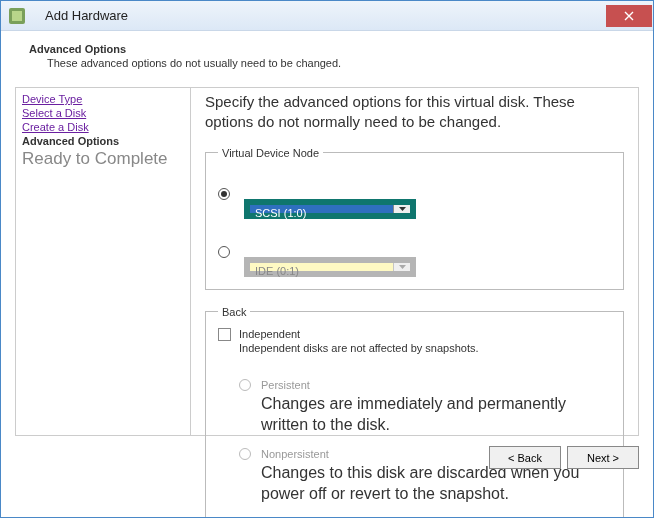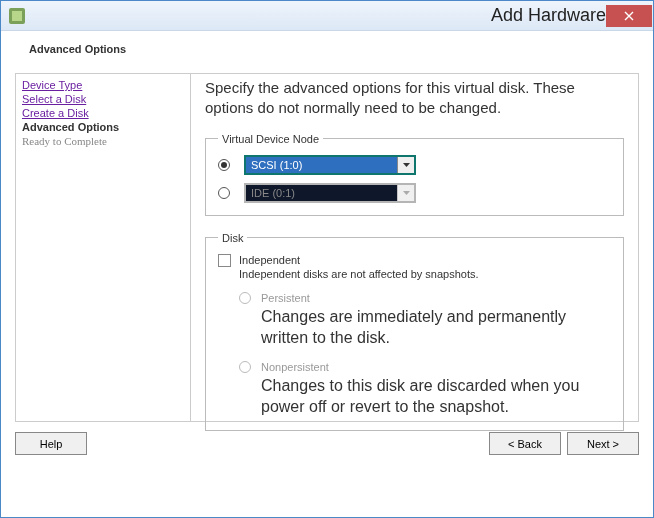--- a/index.html
+++ b/index.html
@@ -29,23 +29,24 @@
   position: relative;
 }
 .app-icon::after {
   content: "";
   position: absolute;
   inset: 3px;
   background: #b8d68a;
 }
 .title-text {
   flex: 1;
-  text-align: right;
-  font-size: 18px;
+  text-align: left;
+  font-size: 13px;
   color: #222;
+  padding-left: 20px;
 }
 .close-btn {
   width: 46px;
   height: 22px;
   background: #c75050;
   color: #fff;
   display: flex;
   align-items: center;
   justify-content: center;
   margin-right: 1px;
@@ -93,22 +94,21 @@
 .sidebar .link.done { color: #6a1fa0; }
 .sidebar .active {
   font-weight: bold;
   color: #333;
   padding: 1px 0;
   font-size: 11px;
 }
 .sidebar .pending {
   color: #888;
   padding: 1px 0;
-  font-size: 11px;
-  font-family: Liberation Serif, serif;
+  font-size: 17px;
 }
 .main {
   flex: 1;
   border-right: 1px solid #ccc;
   border-bottom: 1px solid #ccc;
   padding: 4px 14px 10px 14px;
 }
 .instruction {
   color: #333;
   font-size: 15px;
@@ -147,60 +147,61 @@
   width: 6px; height: 6px;
   background: #333;
   border-radius: 50%;
 }
 .radio.disabled {
   border-color: #bbb;
   cursor: default;
 }
 .combo {
   display: flex;
-  border: 2px solid #0f766e;
+  border: 6px solid #0f766e;
   height: 20px;
   width: 172px;
+  margin-top: 30px;
 }
 .combo .val {
   flex: 1;
   padding: 2px 5px;
   font-size: 11px;
 }
 .combo .arrow {
   width: 17px;
   border-left: 1px solid #888;
   display: flex;
   align-items: center;
   justify-content: center;
   background: #efefef;
 }
 .combo.highlight .val {
   background: #2f6fbf;
   color: #fff;
 }
 .combo.disabled { border-color: #b5b5b5; }
-.combo.disabled .val { color: #888; background: #0f172a; }
+.combo.disabled .val { color: #888; background: #fef9c3; }
 .combo.disabled .arrow { background: #f0f0f0; border-left-color: #c5c5c5; }
 .arrow svg { width: 7px; height: 4px; }
 .checkbox {
   width: 13px; height: 13px;
   border: 1px solid #888;
   background: #fff;
   margin-right: 8px;
   cursor: pointer;
   flex-shrink: 0;
 }
 .mode-label { font-size: 11px; color: #333; }
 .mode-desc {
   font-size: 11px;
   color: #333;
   margin-left: 21px;
   margin-top: 1px;
-  margin-bottom: 12px;
+  margin-bottom: 25px;
 }
 .sub-option {
   margin-left: 21px;
   margin-top: 6px;
 }
 .sub-option .radio { margin-right: 10px; }
 .sub-option .opt-label { color: #999; font-size: 11px; }
 .sub-option .opt-desc {
   font-size: 16px;
   color: #333;
@@ -234,20 +235,21 @@
   <div class="title-text">Add Hardware</div>
   <div class="close-btn">
     <svg viewBox="0 0 10 10" width="10" height="10">
         <path d="M1 1 L9 9 M9 1 L1 9" stroke="#fff" stroke-width="1.4"></path>
       </svg>
   </div>
 </div>
 
 <div class="header-area">
   <div class="header-title">Advanced Options</div>
+  <div class="header-sub">These advanced options do not usually need to be changed.</div>
 </div>
 
 <div class="divider"></div>
 
 <div class="content-wrap">
   <div class="sidebar">
     <div class="link done">Device Type</div>
     <div class="link done">Select a Disk</div>
     <div class="link done">Create a Disk</div>
     <div class="active">Advanced Options</div>
@@ -277,21 +279,21 @@
           <div class="arrow">
               <svg viewBox="0 0 7 4">
                 <path d="M0 0 L3.5 4 L7 0 Z" fill="#aaa"></path>
               </svg>
             </div>
         </div>
       </div>
     </fieldset>
 
     <fieldset class="group">
-      <legend>Disk</legend>
+      <legend>Back</legend>
       <div class="row" style="margin-bottom:0">
         <div class="checkbox"></div>
         <span class="mode-label">Independent</span>
       </div>
       <div class="mode-desc">Independent disks are not affected by snapshots.</div>
 
       <div class="sub-option">
         <div class="row" style="margin-bottom:0">
           <div class="radio disabled"></div>
           <span class="opt-label">Persistent</span>
@@ -304,17 +306,16 @@
           <div class="radio disabled"></div>
           <span class="opt-label">Nonpersistent</span>
         </div>
         <div class="opt-desc">Changes to this disk are discarded when you power off or revert to the snapshot.</div>
       </div>
     </fieldset>
   </div>
 </div>
 
 <div class="footer">
-  <button class="win help">Help</button>
   <div class="spacer"></div>
   <button class="win">&lt; Back</button>
   <button class="win">Next &gt;</button>
 </div>
 
 </body></html>

